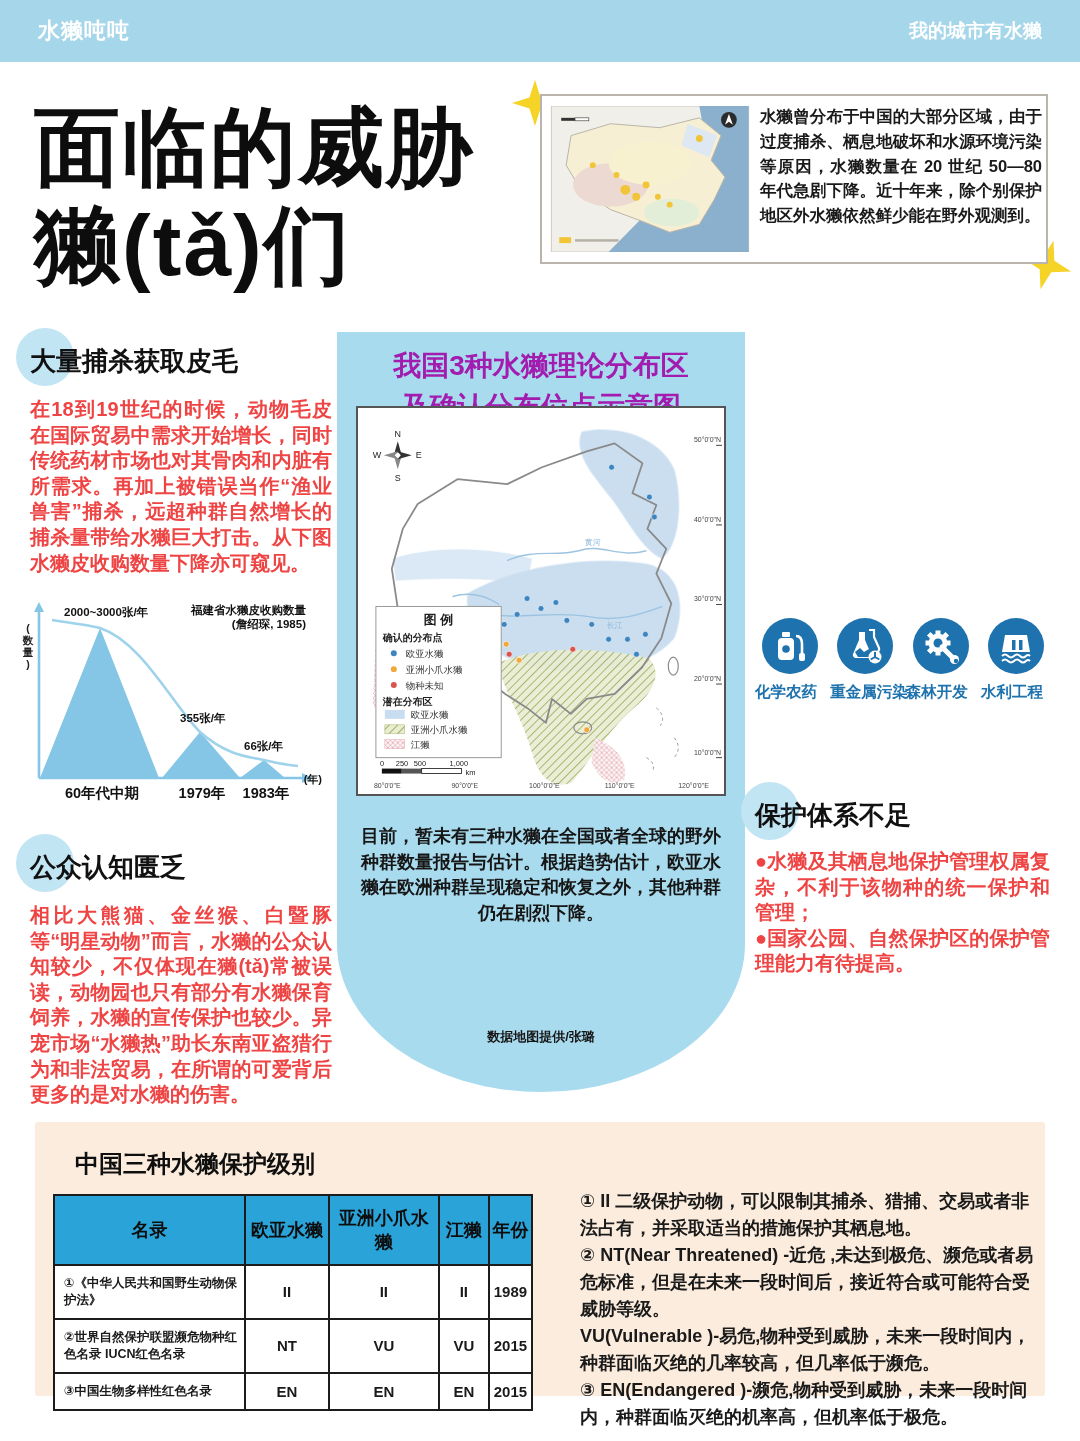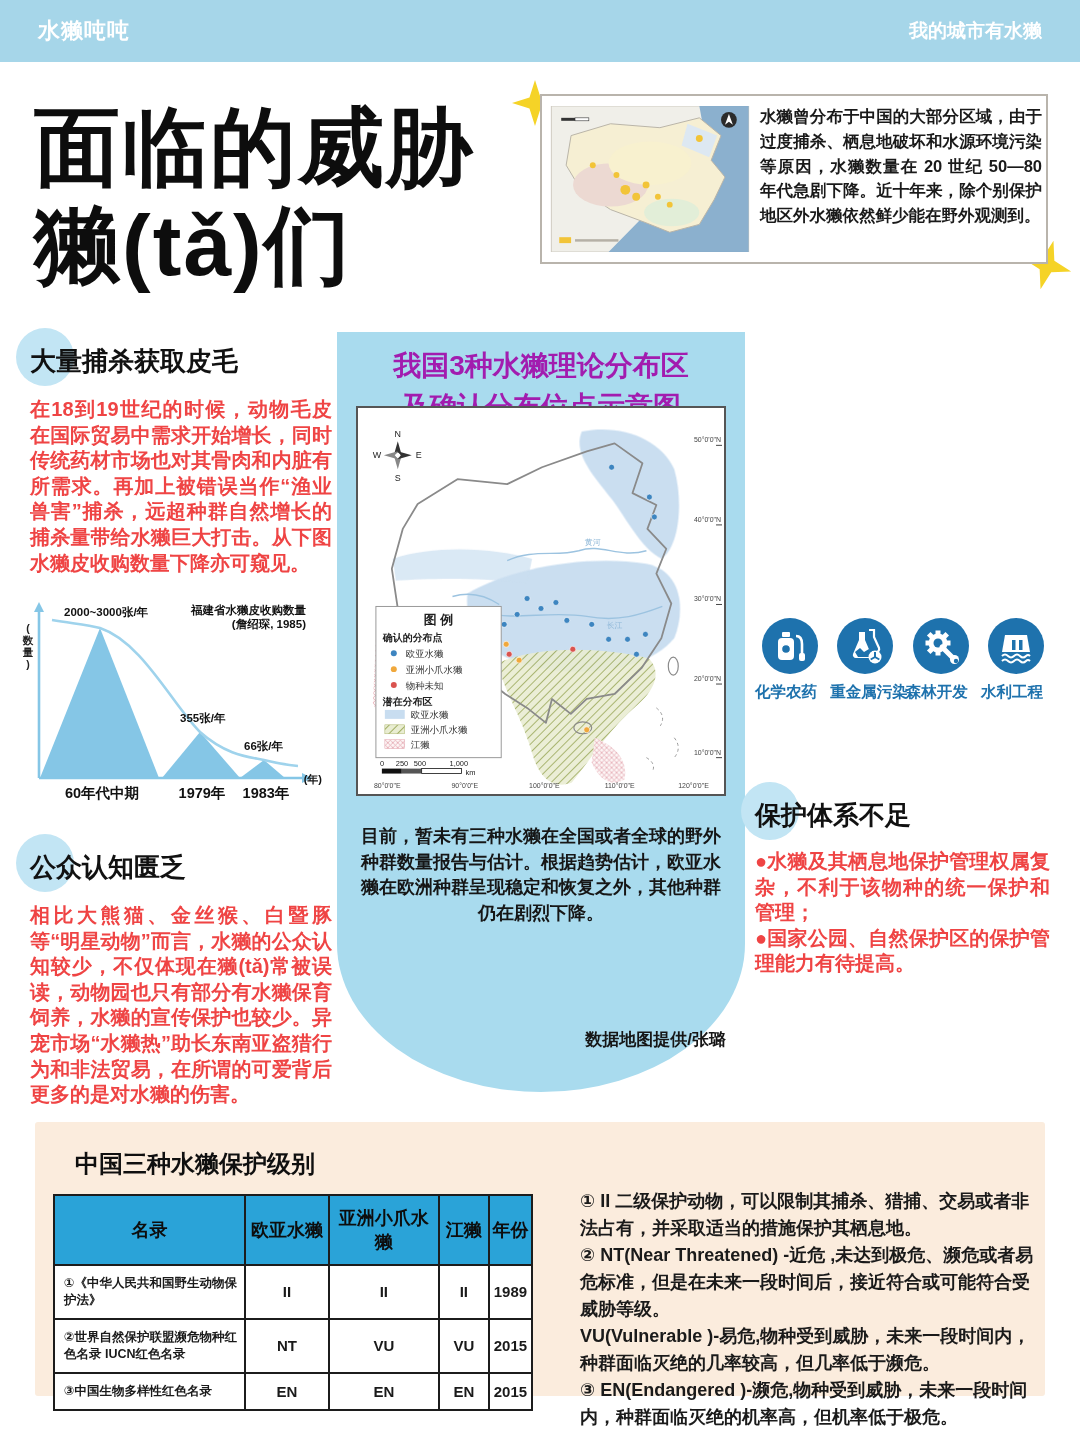--- a/index.html
+++ b/index.html
@@ -37,21 +37,21 @@
   
   .panel{position:absolute;left:337px;top:332px;width:408px;height:760px;background:#a9dbee;
          border-bottom-left-radius:204px 148px;border-bottom-right-radius:204px 148px;}
   .panel-title{position:absolute;left:0;top:14px;width:408px;text-align:center;font-size:28px;
                font-weight:900;line-height:1.45;color:#a21caf;}
   .map-box{position:absolute;left:19px;top:74px;width:370px;height:390px;background:#fff;
            border:2px solid #555;box-sizing:border-box;}
   .map-box svg{width:100%;height:100%;display:block;}
   .panel-summary{position:absolute;left:19px;top:492px;width:370px;text-align:center;font-size:18px;
                  line-height:1.42;font-weight:700;margin:0;color:#161616;}
-  .panel-credit{position:absolute;left:19px;top:696px;width:370px;text-align:right;font-size:17px;
+  .panel-credit{position:absolute;left:19px;top:696px;width:370px;text-align:center;font-size:13px;
                 font-weight:800;margin:0;color:#161616;}
   
   .col-right{position:absolute;left:755px;top:344px;width:295px;}
   .col-right .body-p{margin-top:18px;}
   .icon-row{position:absolute;left:755px;top:618px;width:296px;display:flex;justify-content:space-between;}
   .icon-item{width:70px;}
   .icon-circle{width:56px;height:56px;border-radius:50%;background:#1e72ad;margin:0 auto;
                display:flex;align-items:center;justify-content:center;}
   .icon-circle svg{width:40px;height:40px;}
   .icon-label{margin-top:8px;font-size:15.5px;font-weight:800;color:#1e72ad;white-space:nowrap;}

